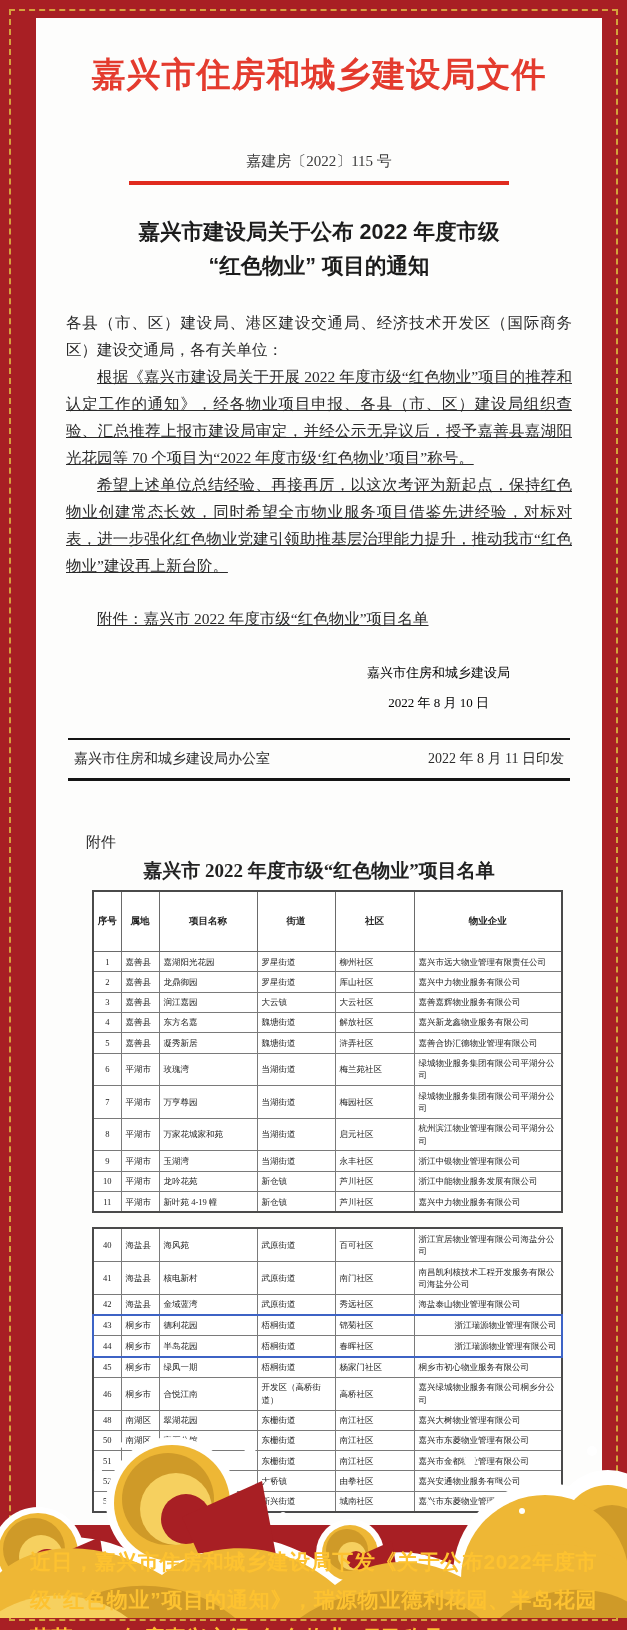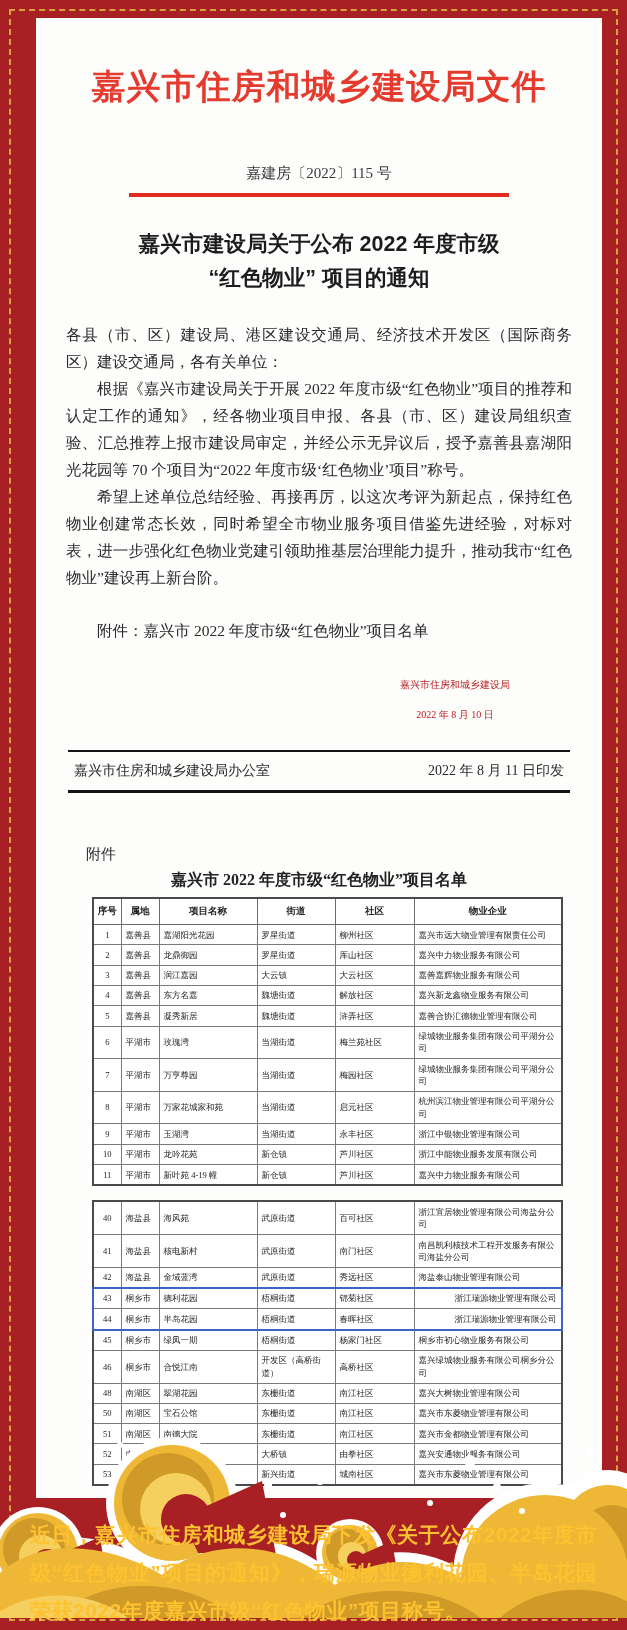--- a/index.html
+++ b/index.html
@@ -17,21 +17,21 @@
   }
   
   .page {
     position: relative; z-index: 2;
     margin: 18px 25px 0 36px;
     background: #fdfdfc;
     padding: 18px 30px 12px;
     box-sizing: border-box;
   }
   .agency-header {
-    margin-top: 28px;
+    margin-top: 16px;
     text-align: center;
     font-size: 34px; font-weight: bold;
     letter-spacing: 1px;
     color: #e43b2e;
   }
   .doc-number {
     margin-top: 54px;
     text-align: center;
     font-size: 15px; color: #3a3a3a;
   }
@@ -46,54 +46,54 @@
     font-family: "Liberation Sans", "DejaVu Sans", sans-serif;
     font-size: 21.5px; font-weight: bold;
     line-height: 34px; color: #1c1c1c;
   }
   .doc-body { margin-top: 26px; }
   .doc-body p {
     margin: 0;
     font-size: 15.5px; line-height: 27px;
     text-align: justify; color: #2a2a2a;
   }
-  .doc-body p.indent { text-indent: 2em; }
+  .doc-body p.indent { text-indent: 2em; text-decoration: underline; }
   .doc-body p.attach-line { margin-top: 26px; }
   .sig-block {
     width: fit-content;
     margin: 26px 62px 0 auto;
     text-align: center;
-    font-size: 10px; line-height: 30px; color: #b91c1c;
+    font-size: 13px; line-height: 30px; color: #000000;
   }
   .footer-row {
     display: flex; justify-content: space-between; align-items: center;
     margin: 20px 2px 0;
     border-top: 2px solid #151515;
     border-bottom: 3px solid #151515;
     padding: 10px 6px;
     font-size: 14px; color: #2a2a2a; gap: 27px;
   }
   
   .attach-label { margin: 52px 0 0 20px; font-size: 15px; color: #2a2a2a; }
   .table-title {
     margin-top: 6px; text-align: center;
-    font-size: 16px; font-weight: bold; color: #222;
+    font-size: 19px; font-weight: bold; color: #222;
   }
   table.ptable {
     border-collapse: collapse;
     table-layout: fixed;
     width: 471px;
     margin: 6px 0 0 26px;
     font-size: 8.5px; color: #222;
     border: 2px solid #4a4a4a;
   }
   table.ptable.second { margin-top: 14px; }
   .ptable th {
     border: 1px solid #6a6a6a;
-    padding: 6px 2px;
+    padding: 23px 2px;
     font-size: 9.5px; font-weight: bold;
     text-align: center; background: #fff;
   }
   .ptable td {
     border: 1px solid #7a7a7a;
     padding: 3.5px 4px;
     line-height: 1.45;
     text-align: left;
     overflow: hidden;
     background: #fff;

